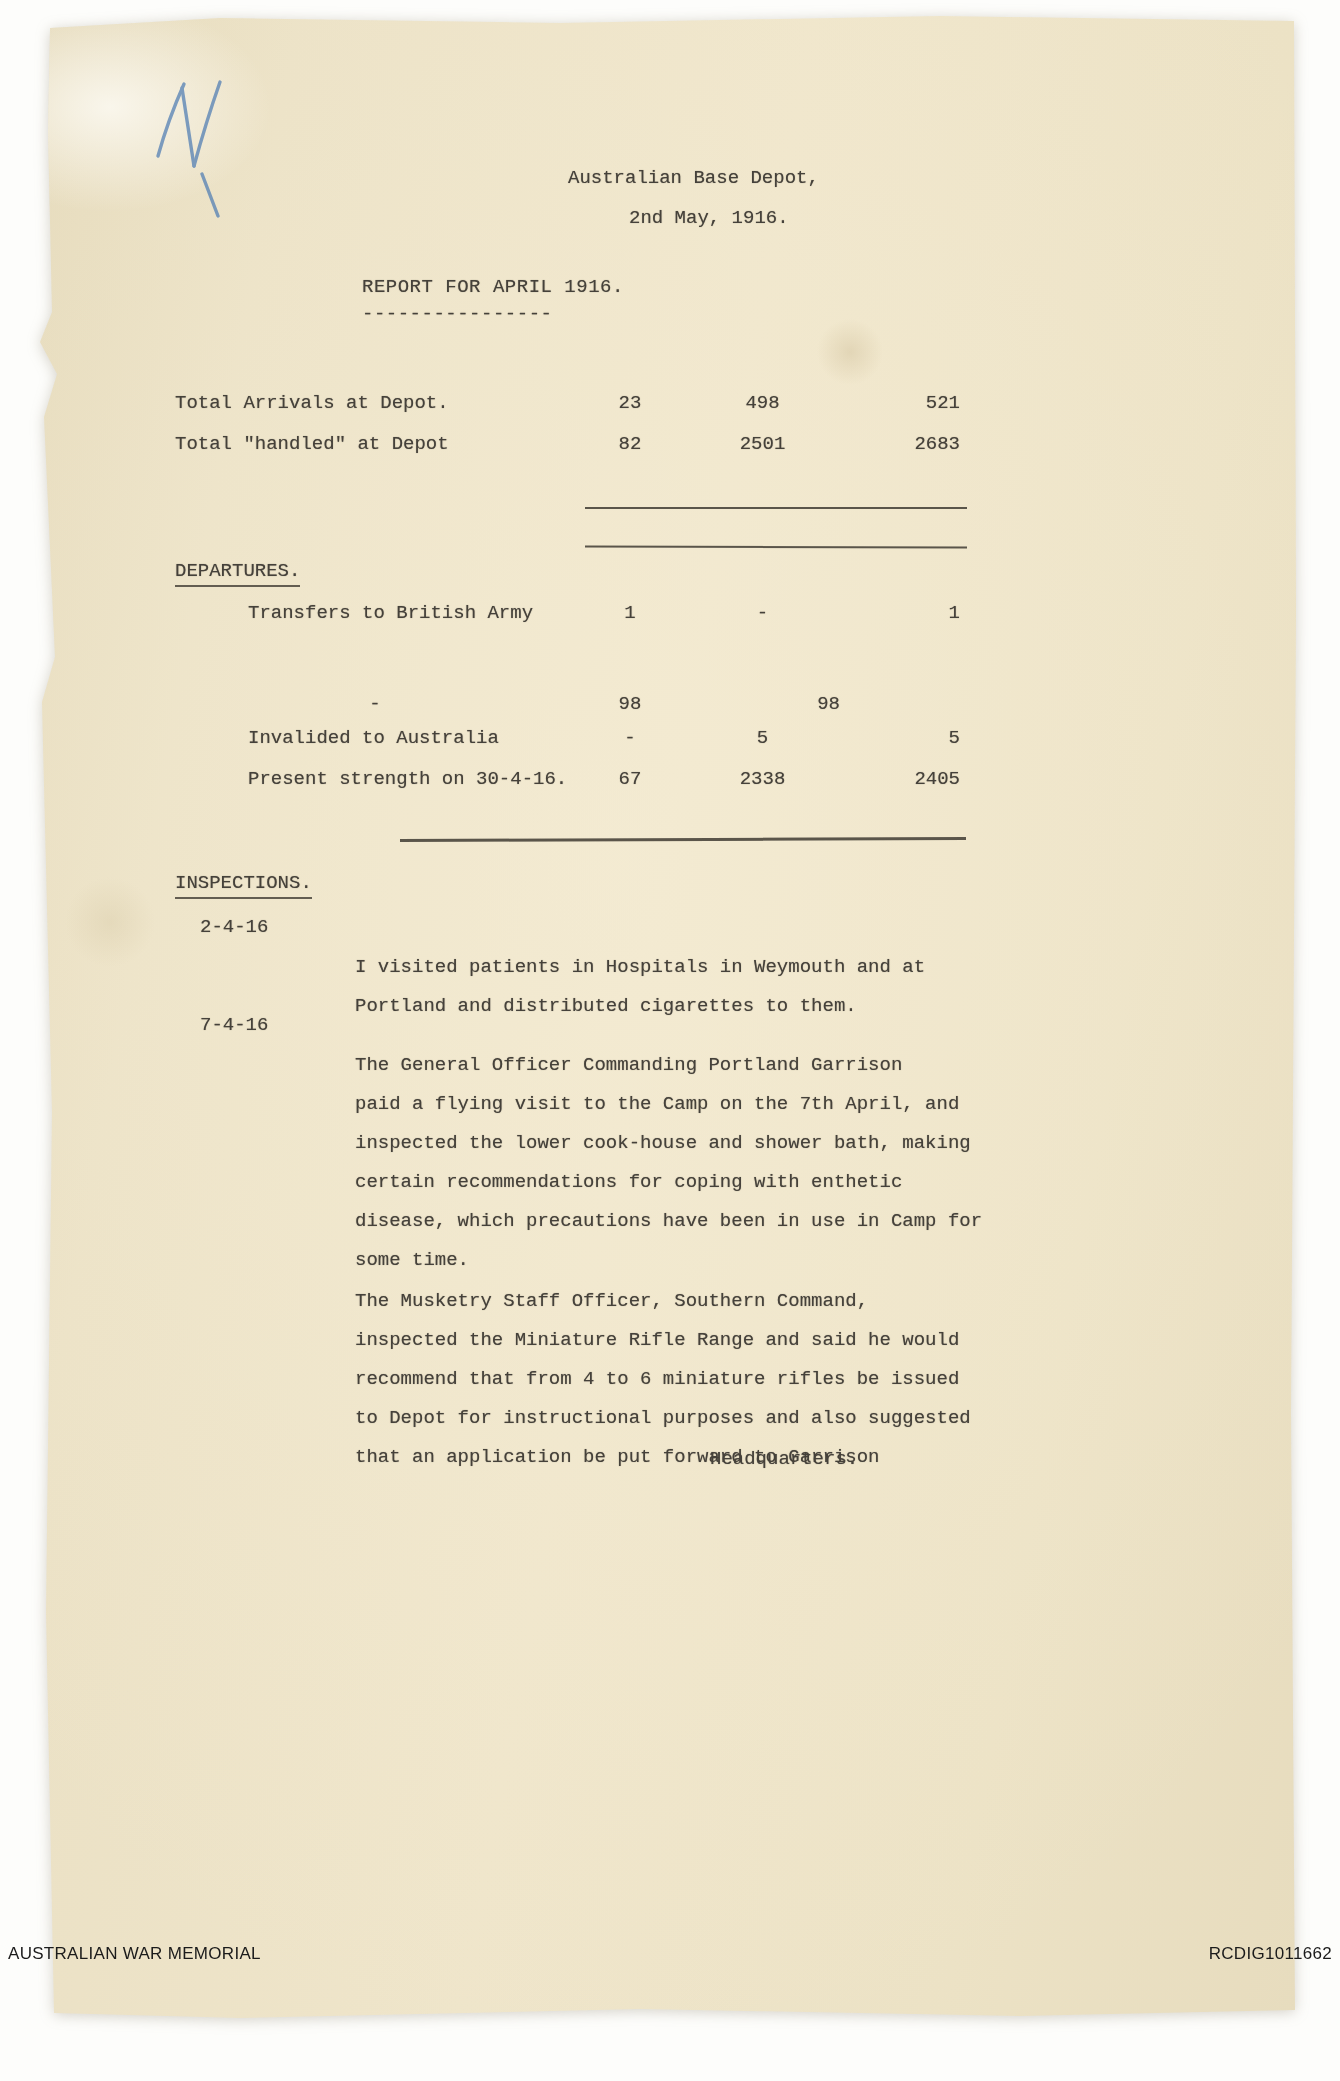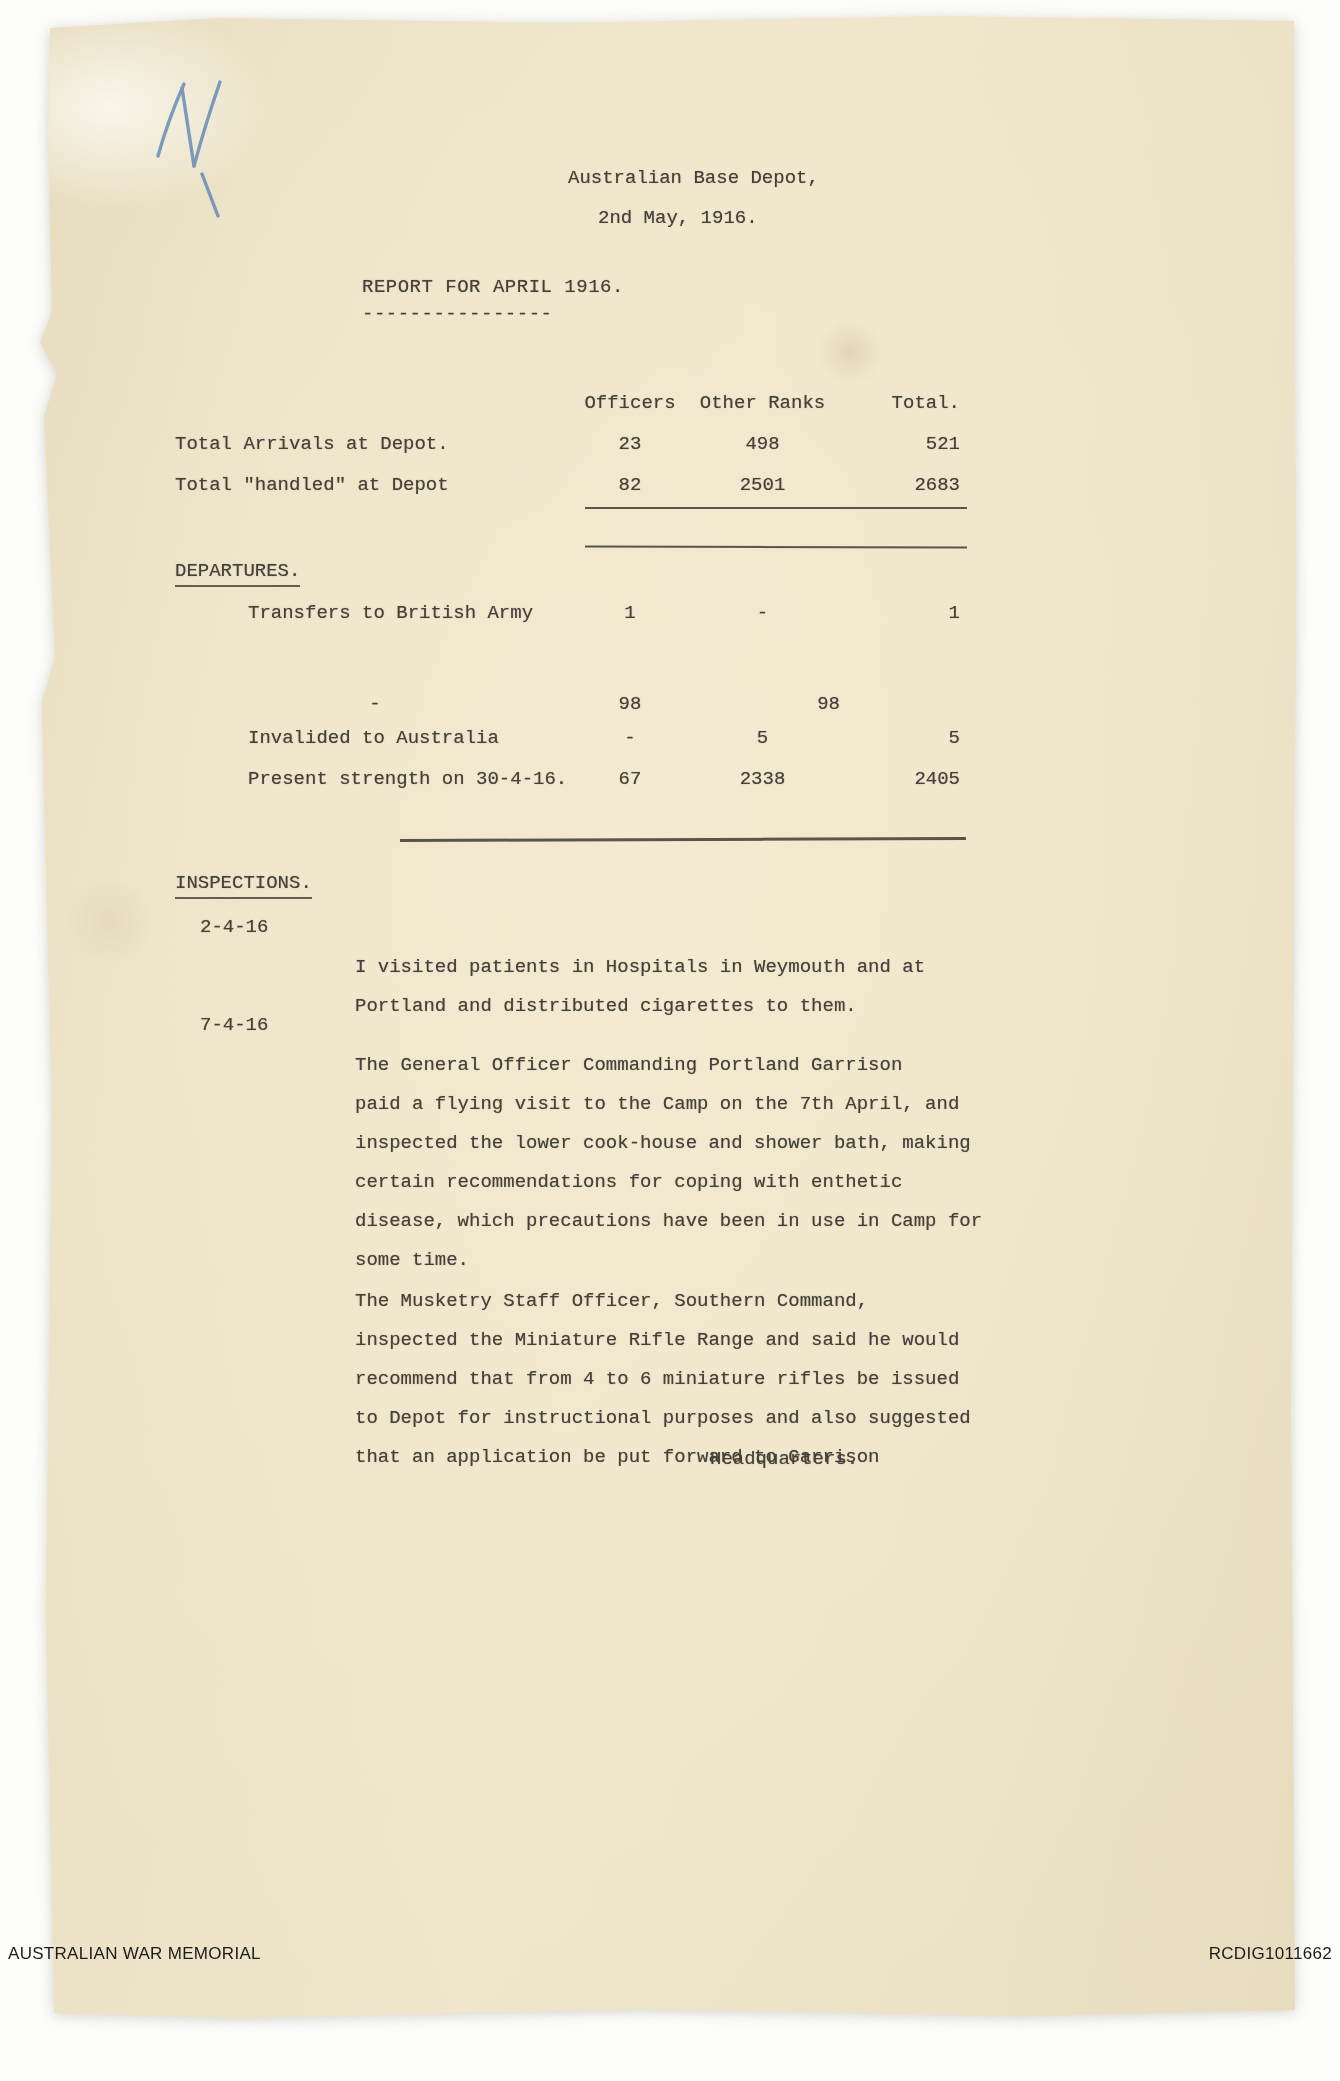--- a/index.html
+++ b/index.html
@@ -34,21 +34,21 @@
     color:#45413a;
     font-size:19px;
   }
   .ink { text-shadow:0 0 1px rgba(69,64,55,0.55); }
 
   
   .scribble { position:absolute; left:104px; top:62px; width:140px; height:150px; }
 
   
   .letterhead { position:absolute; left:528px; top:146px; line-height:40px; }
-  .letterhead .date-line { margin-left:30px; }
+  .letterhead .date-line { margin-left:61px; }
 
   
   .title-block { position:absolute; left:322px; top:262px; line-height:26px; letter-spacing:0.5px; }
   .title-dashes { display:block; letter-spacing:0.5px; margin-top:1px; }
 
   
   .ttable { position:absolute; left:135px; width:785px; }
   .strength-table { top:380px; }
   .departures-table { top:590px; }
   .trow { display:grid; grid-template-columns:400px 110px 155px 120px; height:41px; align-items:start; }
@@ -108,26 +108,20 @@
       <div class="org-line">Australian Base Depot,</div>
       <div class="date-line">2nd May, 1916.</div>
     </div>
 
     <div class="title-block">
       <span class="title-text">REPORT FOR APRIL 1916.</span>
       <span class="title-dashes">----------------</span>
     </div>
 
     <div class="ttable strength-table">
-      <div class="trow thead">
-        <span class="cell label"></span>
-        <span class="cell num">Officers</span>
-        <span class="cell num">Other Ranks</span>
-        <span class="cell total">Total.</span>
-      </div>
       <div class="trow">
         <span class="cell label">Total Arrivals at Depot.</span>
         <span class="cell num">23</span>
         <span class="cell num">498</span>
         <span class="cell total">521</span>
       </div>
       <div class="trow">
         <span class="cell label">Total "handled" at Depot</span>
         <span class="cell num">82</span>
         <span class="cell num">2501</span>

